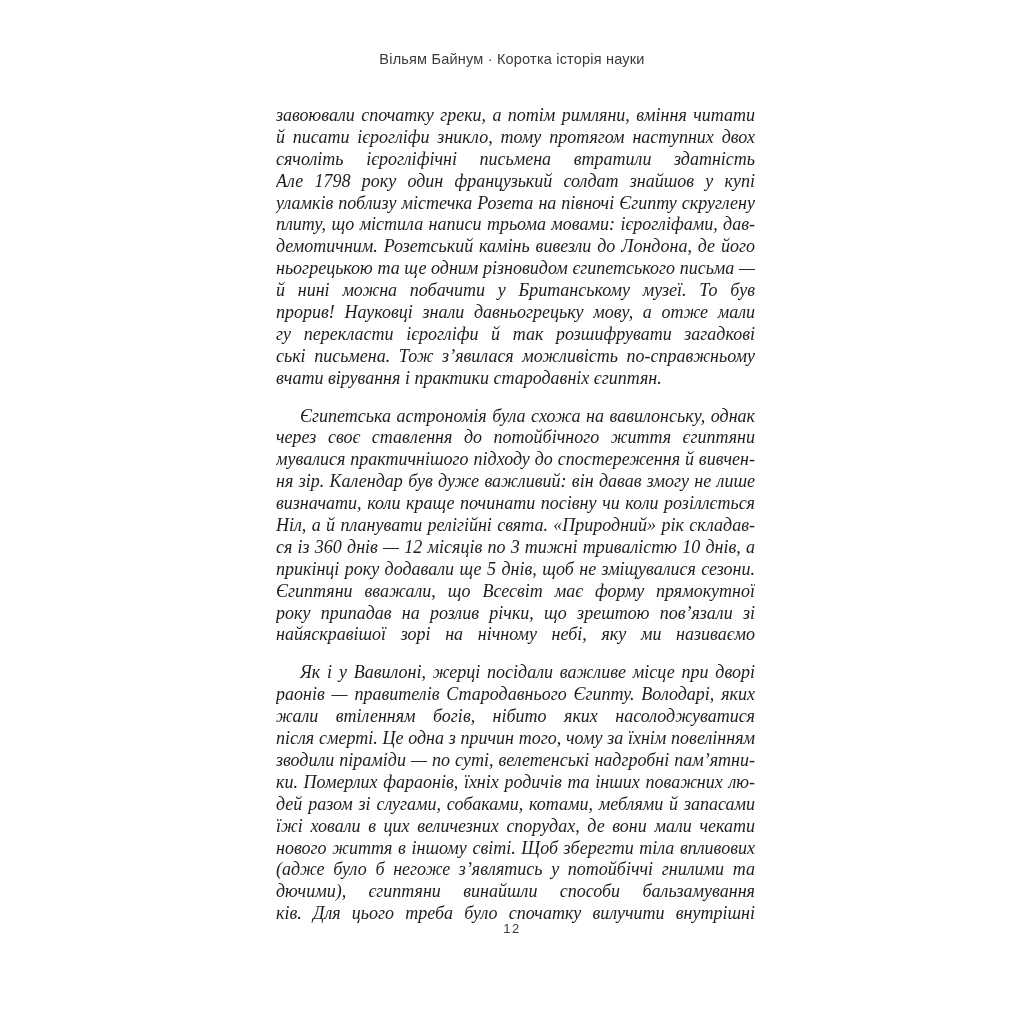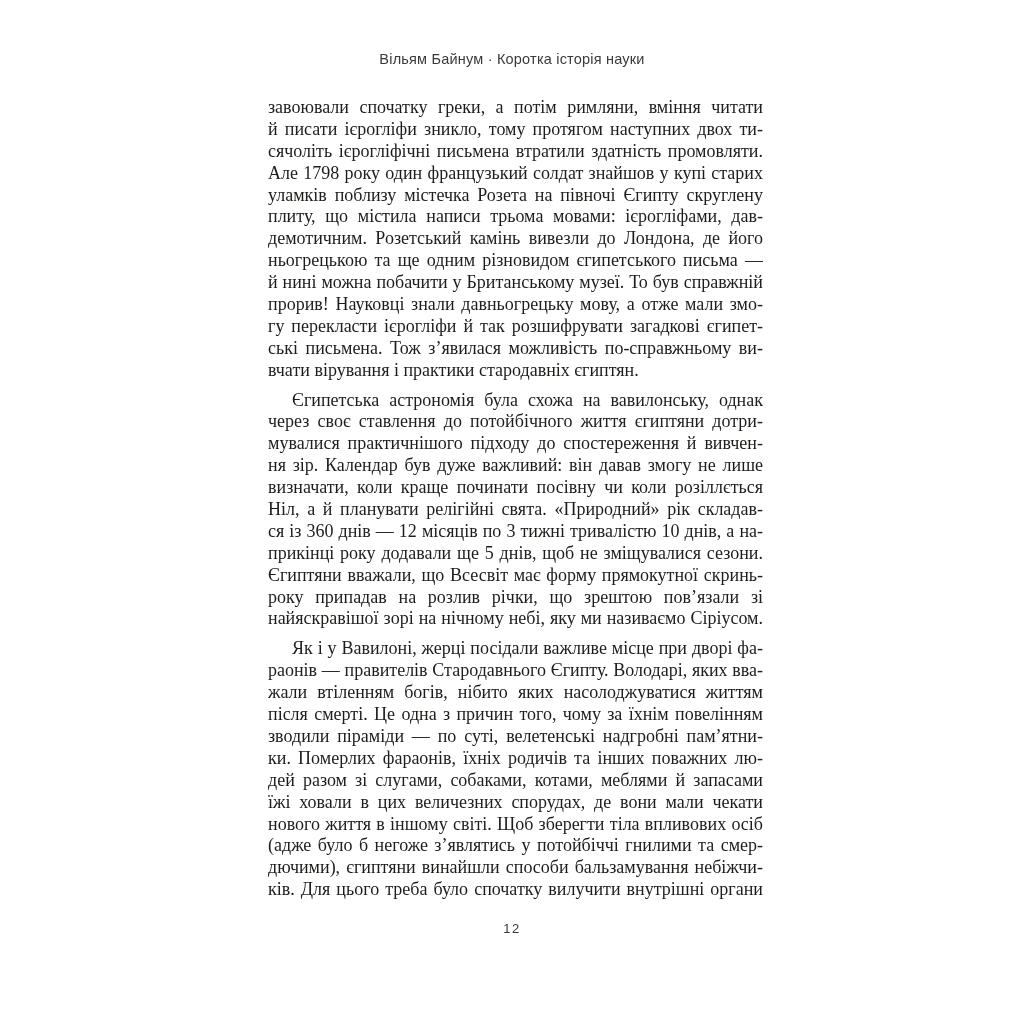--- a/index.html
+++ b/index.html
@@ -32,22 +32,23 @@
     position: absolute;
     left: 260px;
     top: 89px;
     width: 511px;
     font-family: "Liberation Serif", "DejaVu Serif", serif;
     font-size: 18px;
     color: var(--ink, #1e1d1b);
     font-feature-settings: "onum";
   }
   .paragraph {
-    margin: 8px;
+    margin: 16px;
     padding: 0;
+    font-style: italic;
   }
   .line {
     height: 21.9px;
     line-height: 21.9px;
     text-align: justify;
     text-align-last: justify;
     overflow: hidden;
     white-space: normal;
   }
   .line.indent {

